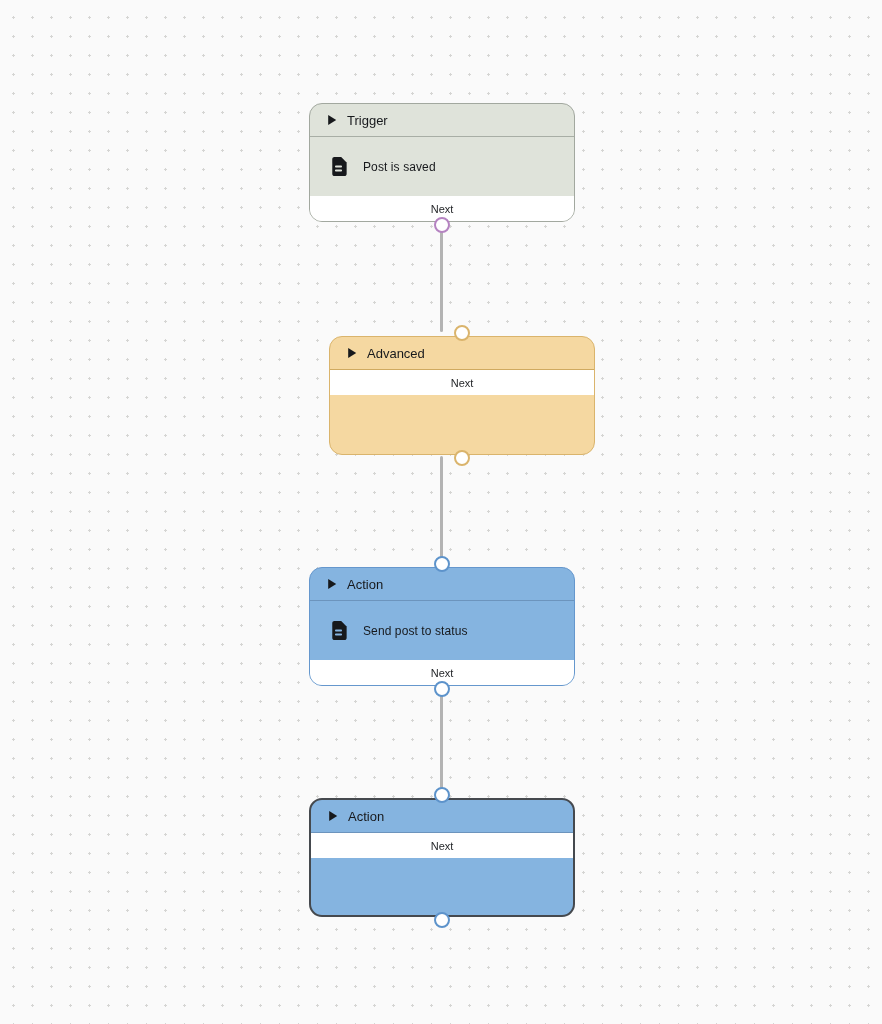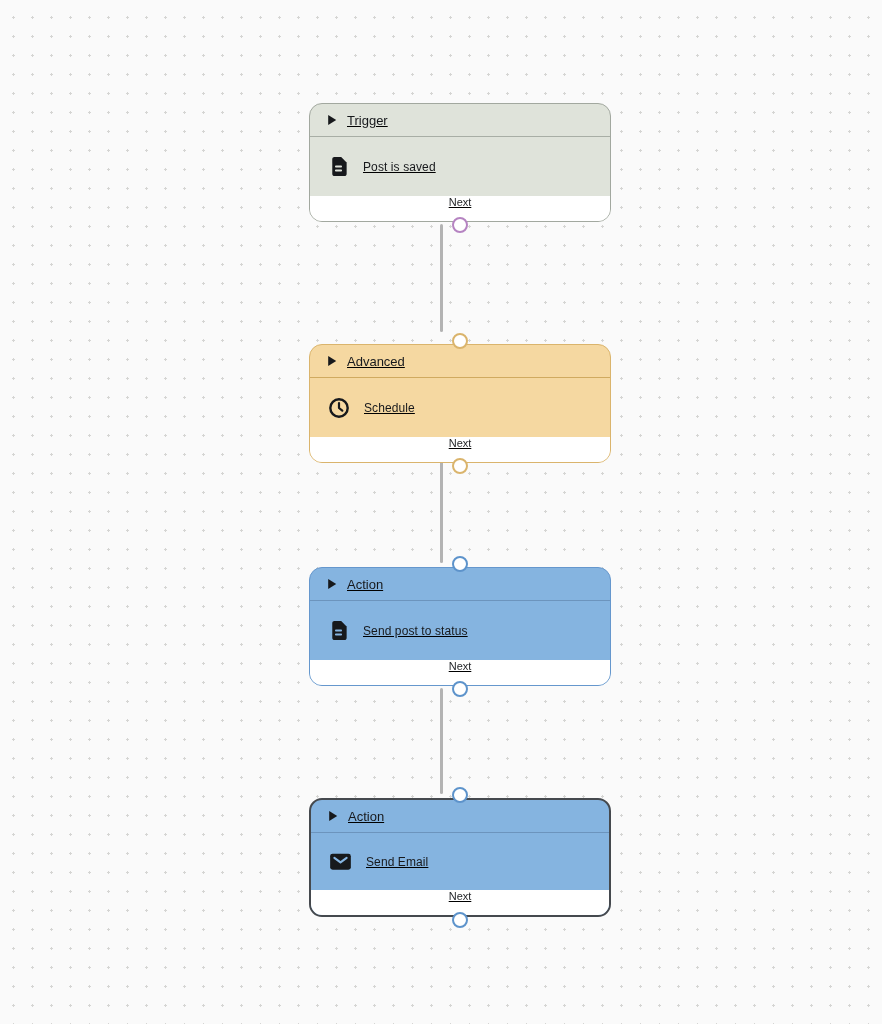--- a/index.html
+++ b/index.html
@@ -28,38 +28,37 @@
     border-radius: 2px;
   }
   .edge.e1 { top: 224px; height: 108px; }
   .edge.e2 { top: 456px; height: 107px; }
   .edge.e3 { top: 688px; height: 106px; }
 
   
   .node {
     position: absolute;
     left: 309px;
-    width: 302px;
+    width: 266px;
     height: 119px;
     z-index: 2;
-    text-decoration: underline;
   }
   .node-box {
     box-sizing: border-box;
     width: 100%;
     height: 100%;
     border-radius: 13px;
     overflow: hidden;
     border: 1.5px solid var(--border);
     background: var(--fill);
     display: flex;
     flex-direction: column;
   }
   .n0 { top: 103px; --fill:#dfe3da; --border:#a2a89f; --sep:#a8aea5; --hsrc:#b583c1; --htgt:#b583c1; }
-  .n1 { top: 344px; --fill:#f5d8a1; --border:#dab46c; --sep:#d0aa60; --hsrc:#dab46c; --htgt:#dab46c; }
+  .n1 { top: 336px; margin-left: 20px; --fill:#f5d8a1; --border:#dab46c; --sep:#d0aa60; --hsrc:#dab46c; --htgt:#dab46c; }
   .n2 { top: 567px; --fill:#85b4e0; --border:#6597cd; --sep:#6c94bd; --hsrc:#5d93cb; --htgt:#5d93cb; }
   .n3 { top: 798px; --fill:#85b4e0; --border:#45494e; --sep:#6c94bd; --hsrc:#5d93cb; --htgt:#5d93cb; }
   .n3 .node-box { border-width: 2px; }
 
   .node-header {
     display: flex;
     align-items: center;
     gap: 10px;
     height: 32px;
     flex: 0 0 32px;
@@ -75,20 +74,21 @@
     gap: 13px;
     padding: 0 17px;
     font-size: 12px;
     color: #17191c;
     letter-spacing: 0.1px;
   }
   .node-footer {
     flex: 0 0 25px;
     background: #ffffff;
     display: flex;
+    align-items: center;
     justify-content: center;
     font-size: 11px;
     color: #26282b;
   }
 
   .icon { display: inline-flex; flex: 0 0 auto; }
 
   
   .handle {
     position: absolute;
@@ -144,29 +144,20 @@
   <div class="node n1">
     <div class="node-box">
       <div class="node-header">
         <span class="icon">
           <svg width="10" height="12" viewBox="0 0 10 12">
               <path d="M1.2 1.1 L9.2 6 L1.2 10.9 Z" fill="#17191c"></path>
             </svg>
         </span>
         <span>Advanced</span>
       </div>
-      <div class="node-body">
-        <span class="icon">
-          <svg width="24" height="24" viewBox="0 0 24 24">
-            <circle cx="12" cy="12" r="8.7" fill="none" stroke="#17191c" stroke-width="2.4"></circle>
-            <path d="M12 7.2V12l3.3 2.7" fill="none" stroke="#17191c" stroke-width="2.2" stroke-linecap="round" stroke-linejoin="round"></path>
-          </svg>
-        </span>
-        <span>Schedule</span>
-      </div>
       <div class="node-footer">
         <span>Next</span>
       </div>
     </div>
     <div class="handle target"></div>
     <div class="handle source"></div>
   </div>
 
   <div class="node n2">
     <div class="node-box">
@@ -199,29 +190,20 @@
   <div class="node n3">
     <div class="node-box">
       <div class="node-header">
         <span class="icon">
           <svg width="10" height="12" viewBox="0 0 10 12">
               <path d="M1.2 1.1 L9.2 6 L1.2 10.9 Z" fill="#17191c"></path>
             </svg>
         </span>
         <span>Action</span>
       </div>
-      <div class="node-body">
-        <span class="icon">
-          <svg width="25" height="23" viewBox="0 0 24 24">
-            <rect x="1.2" y="3.8" width="21.6" height="16.8" rx="2.6" fill="#17191c"></rect>
-            <path d="M5.6 8.3 L12 13 L18.4 8.3" fill="none" style="stroke:var(--fill)" stroke-width="2.2" stroke-linecap="round" stroke-linejoin="round"></path>
-          </svg>
-        </span>
-        <span>Send Email</span>
-      </div>
       <div class="node-footer">
         <span>Next</span>
       </div>
     </div>
     <div class="handle target"></div>
     <div class="handle source"></div>
   </div>
 
 </div>
 

